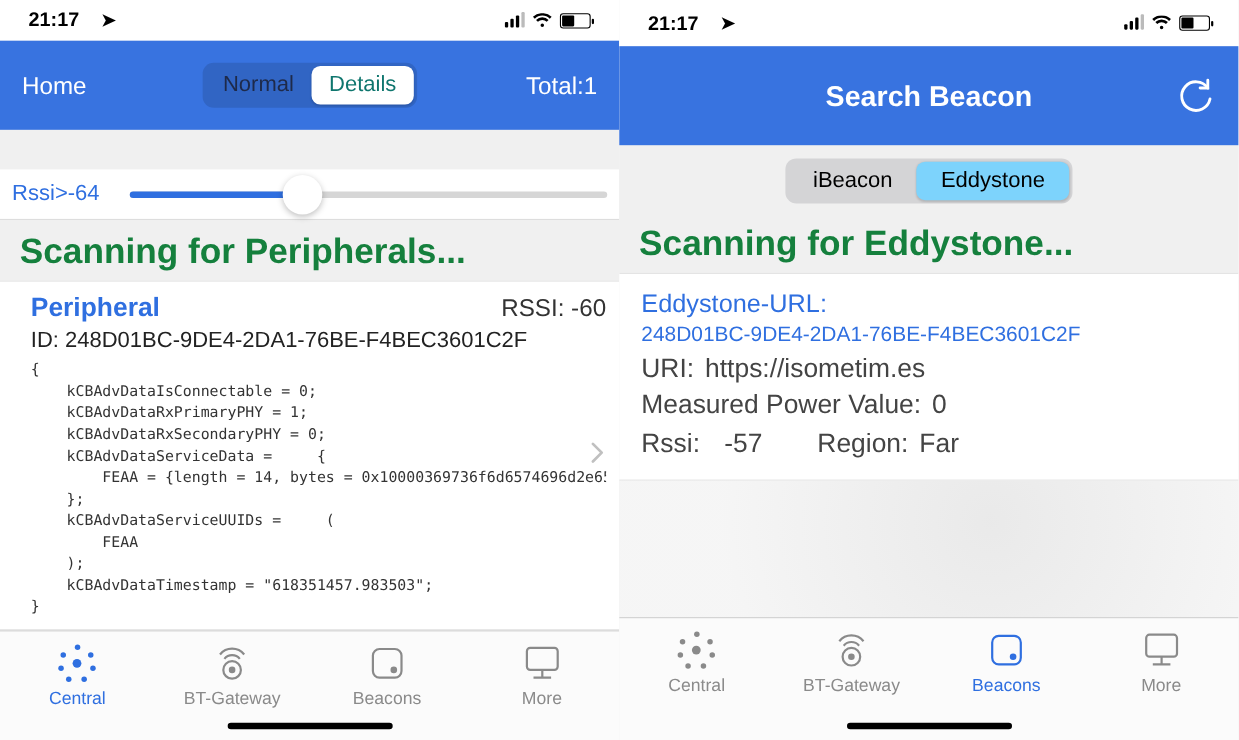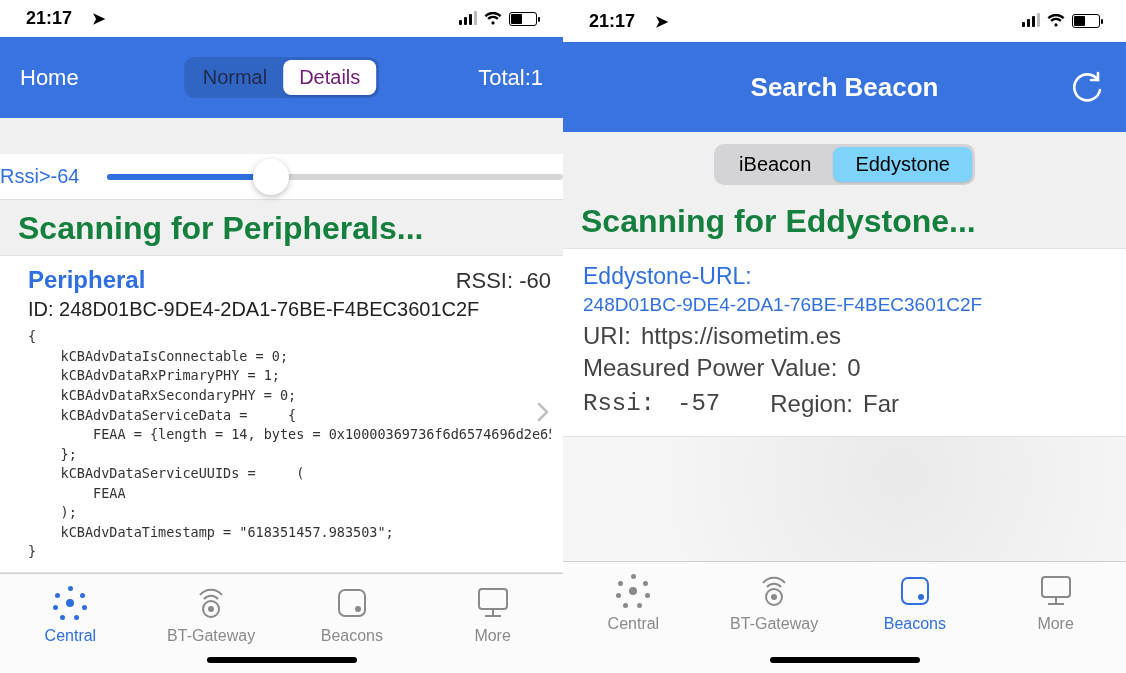--- a/index.html
+++ b/index.html
@@ -53,29 +53,29 @@
     padding: 0 20px;
     color: #fff;
     position: relative;
   }
   .blue-nav .home-link { font-size: 22px; font-weight: 400; }
   .seg-control {
     position:absolute; left:50%; transform:translateX(-50%);
     display:flex; background: rgba(0,0,0,0.12); border-radius:10px; padding:3px;
   }
   .seg-item { padding:6px 16px; font-size:20px; font-weight:500; border-radius:8px; color:#1e2a4a; cursor:pointer;}
-  .seg-item.active { background:#fff; color:#701a75; box-shadow:0 1px 2px rgba(0,0,0,0.15);}
+  .seg-item.active { background:#fff; color:#0f766e; box-shadow:0 1px 2px rgba(0,0,0,0.15);}
   .blue-nav .total { margin-left:auto; font-size:22px; }
   .blue-nav.center-title { justify-content:center; }
   .blue-nav .title { font-size:26px; font-weight:600; }
   .refresh-btn { position:absolute; right:22px; top:50%; transform:translateY(-50%); width:34px; height:34px; cursor:pointer;}
   .refresh-btn svg { width:100%; height:100%; }
   
   .rssi-row {
-    background:#fff; height:52px; display:flex; align-items:center; padding:0 0; border-bottom:1px solid #ddd;margin-top:36px;
+    background:#fff; height:52px; display:flex; align-items:center; padding:0 11px; border-bottom:1px solid #ddd;margin-top:36px;
   }
   .rssi-label { color:#2f6fe0; font-size:20px; font-weight:500; margin-right:28px;}
   .slider-wrap { flex:1; position:relative; height:6px; }
   .slider-track-bg { position:absolute; left:0; right:0; top:0; height:6px; background:#d6d6d6; border-radius:3px;}
   .slider-track-fill { position:absolute; left:0; width:36%; top:0; height:6px; background:#2f6fe0; border-radius:3px;}
   .slider-thumb { position:absolute; left:36%; top:50%; transform:translate(-50%,-50%); width:36px; height:36px; background:#fff; border-radius:50%; box-shadow:0 2px 6px rgba(0,0,0,0.25);}
   
   .scan-header { background:#f0f0f0; padding:10px 18px 8px; }
   .scan-header h2 { font-size:32px; font-weight:700; color:#15803d;}
   
@@ -309,21 +309,21 @@
     <div class="eddy-id">248D01BC-9DE4-2DA1-76BE-F4BEC3601C2F</div>
     <div class="eddy-line">
       <span class="lbl">URI:</span>
       <span class="val">https://isometim.es</span>
     </div>
     <div class="eddy-line">
       <span class="lbl">Measured Power Value:</span>
       <span class="val">0</span>
     </div>
     <div class="eddy-row-split">
-      <div class="eddy-line" style="margin:4px 0;font-family:Liberation Mono, monospace;">
+      <div class="eddy-line" style="margin:4px 0;">
         <span class="lbl">Rssi:</span>
         <span class="val" style="margin-left:22px">-57</span>
       </div>
       <div class="eddy-line" style="margin:4px 0;">
         <span class="lbl">Region:</span>
         <span class="val">Far</span>
       </div>
     </div>
   </div>
 

